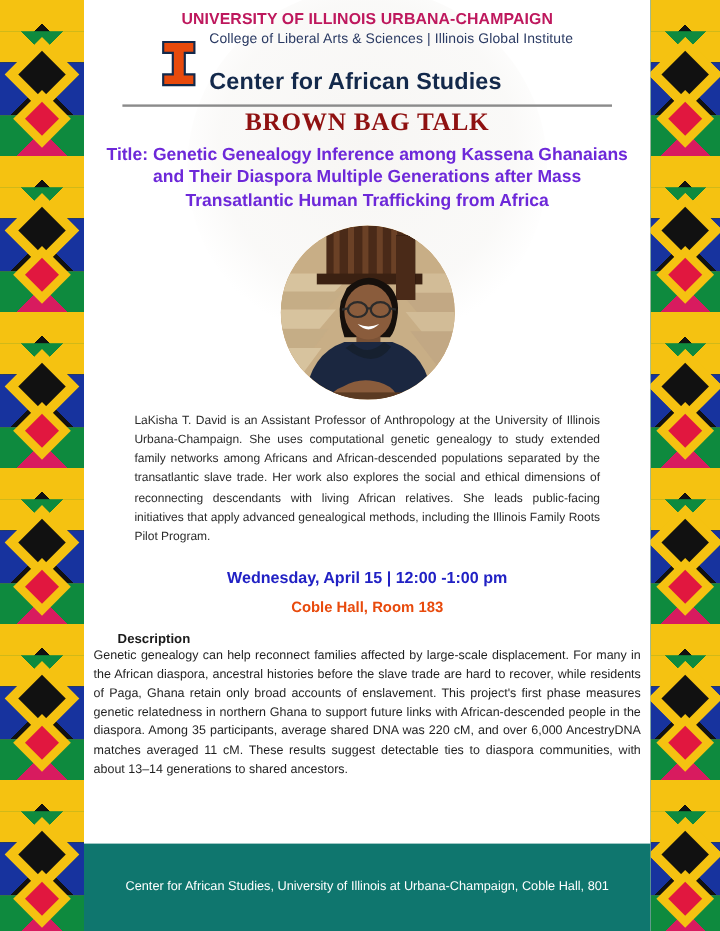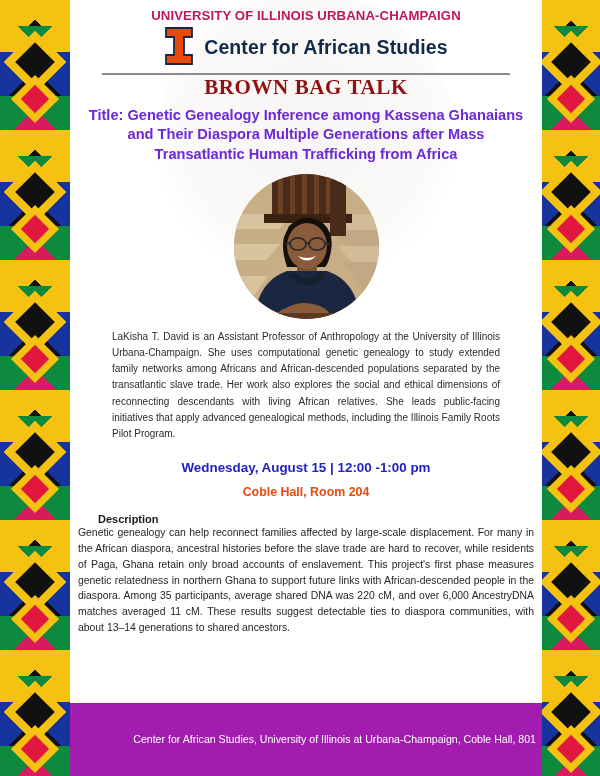--- a/index.html
+++ b/index.html
@@ -107,21 +107,21 @@
     display:flex;align-items:center;justify-content:center;
     gap:10px;margin-top:3px;
   }
   .ilogo{flex:0 0 auto;width:30px;height:40px;}
   .hdr-texts{text-align:left;}
   .hdr-college{
     font-size:11.6px;color:#2a3a63;letter-spacing:.1px;white-space:nowrap;
   }
   .hdr-center{
     font-size:19.5px;font-weight:bold;color:#13294B;
-    margin-top:3px;letter-spacing:.1px;white-space:nowrap;
+    margin-top:18px;letter-spacing:.1px;white-space:nowrap;
   }
   .rule{
     height:0;border-top:2px solid #8b8b8b;
     margin:7px 18px 0 18px;position:relative;
   }
 
   
   .bagtalk{
     font-family:"Liberation Serif", serif;
     font-size:21px;font-weight:bold;color:#8f1111;
@@ -166,23 +166,23 @@
   .desc-block{position:relative;margin:14px 8px 0 8px;}
   .desc-head{font-size:11px;font-weight:bold;color:#1a1a1a;margin-left:20px;}
   .desc-body{
     font-size:10.4px;line-height:1.52;color:#1f1f1f;
     text-align:justify;margin-top:0;
   }
 
   
   .footer{
     position:absolute;left:0;right:0;bottom:0;height:73px;
-    background:#a21caf;
+    background:#0f766e;
     display:flex;flex-direction:column;align-items:center;
-    justify-content:center;text-align:right;
+    justify-content:center;text-align:center;
     color:#ffffff;font-size:10.6px;line-height:1.45;
     padding:0 6px;box-sizing:border-box;
   }
   .footer div{width:100%;}
 </style>
 </head>
 <body>
 
 <div class="kente left">
   <div class="kente-strip">
@@ -262,20 +262,21 @@
 
   <div class="hdr">
     <div class="hdr-univ">UNIVERSITY OF ILLINOIS URBANA-CHAMPAIGN</div>
     <div class="hdr-row">
       <span class="ilogo">
         <svg viewBox="0 0 30 40" xmlns="http://www.w3.org/2000/svg" aria-hidden="true">
           <path d="M2 2 H28 V11 H20 V29 H28 V38 H2 V29 H10 V11 H2 Z" fill="#E84A0C" stroke="#13294B" stroke-width="1.8" stroke-linejoin="miter"></path>
         </svg>
       </span>
       <div class="hdr-texts">
+        <div class="hdr-college">College of Liberal Arts &amp; Sciences | Illinois Global Institute</div>
         <div class="hdr-center">Center for African Studies</div>
       </div>
     </div>
     <div class="rule"></div>
   </div>
 
   <div class="bagtalk">BROWN BAG TALK</div>
 
   <div class="talk-title">Title: Genetic Genealogy Inference among Kassena Ghanaians and Their Diaspora Multiple Generations after Mass Transatlantic Human Trafficking from Africa</div>
 
@@ -336,22 +337,22 @@
           <path d="M52 134 q16 -9 34 -2 q10 4 12 13 l-58 0 q3 -8 12 -11 z" fill="#8a5c3c"></path>
 
           <rect x="0" y="139" width="145" height="6" fill="#5a3a22"></rect>
         </g>
       </svg>
     </div>
   </div>
 
   <div class="bio">LaKisha T. David is an Assistant Professor of Anthropology at the University of Illinois Urbana-Champaign. She uses computational genetic genealogy to study extended family networks among Africans and African-descended populations separated by the transatlantic slave trade. Her work also explores the social and ethical dimensions of reconnecting descendants with living African relatives. She leads public-facing initiatives that apply advanced genealogical methods, including the Illinois Family Roots Pilot Program.</div>
 
-  <div class="when">Wednesday, August 15 | 12:00 -1:00 pm</div>
-  <div class="where">Coble Hall, Room 204</div>
+  <div class="when">Wednesday, April 15 | 12:00 -1:00 pm</div>
+  <div class="where">Coble Hall, Room 183</div>
 
   <div class="desc-block">
     <div class="desc-head">Description</div>
     <div class="desc-body">Genetic genealogy can help reconnect families affected by large-scale displacement. For many in the African diaspora, ancestral histories before the slave trade are hard to recover, while residents of Paga, Ghana retain only broad accounts of enslavement. This project's first phase measures genetic relatedness in northern Ghana to support future links with African-descended people in the diaspora. Among 35 participants, average shared DNA was 220 cM, and over 6,000 AncestryDNA matches averaged 11 cM. These results suggest detectable ties to diaspora communities, with about 13–14 generations to shared ancestors.</div>
   </div>
 
   <div class="footer">
     <div>Center for African Studies, University of Illinois at Urbana-Champaign, Coble Hall, 801</div>
   </div>
 

